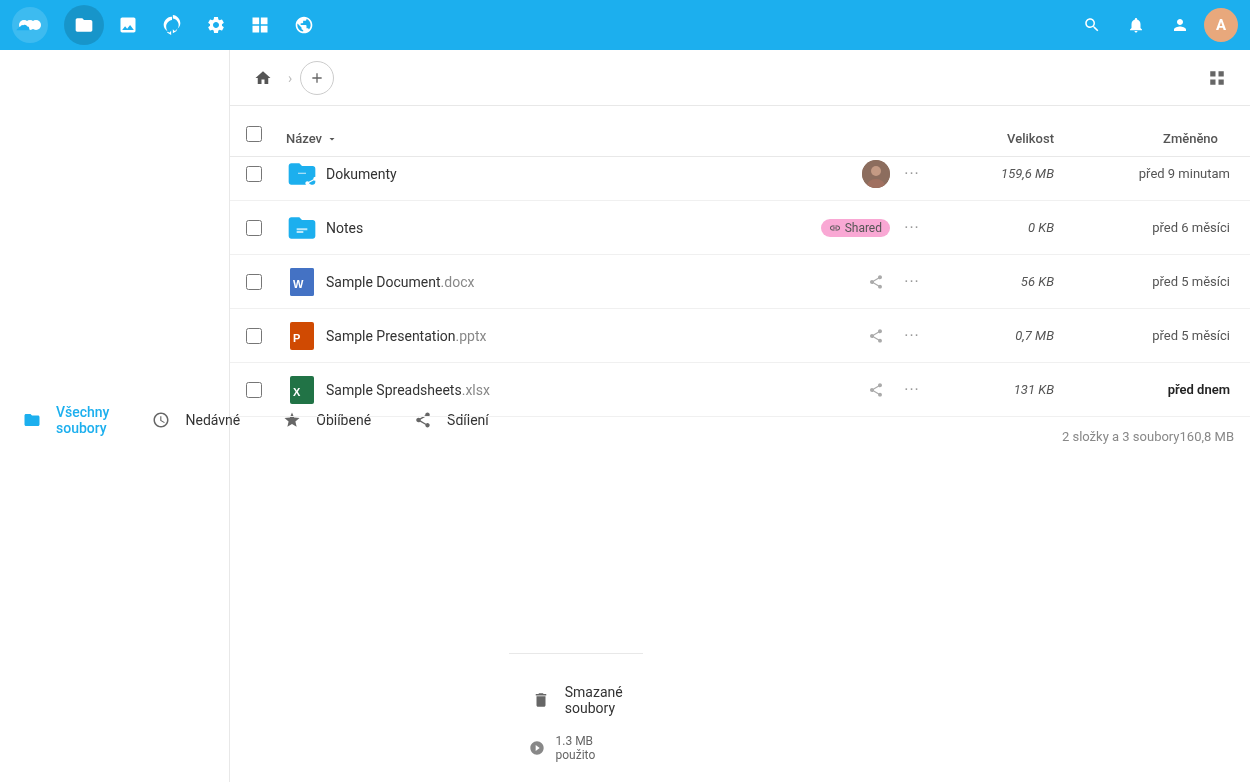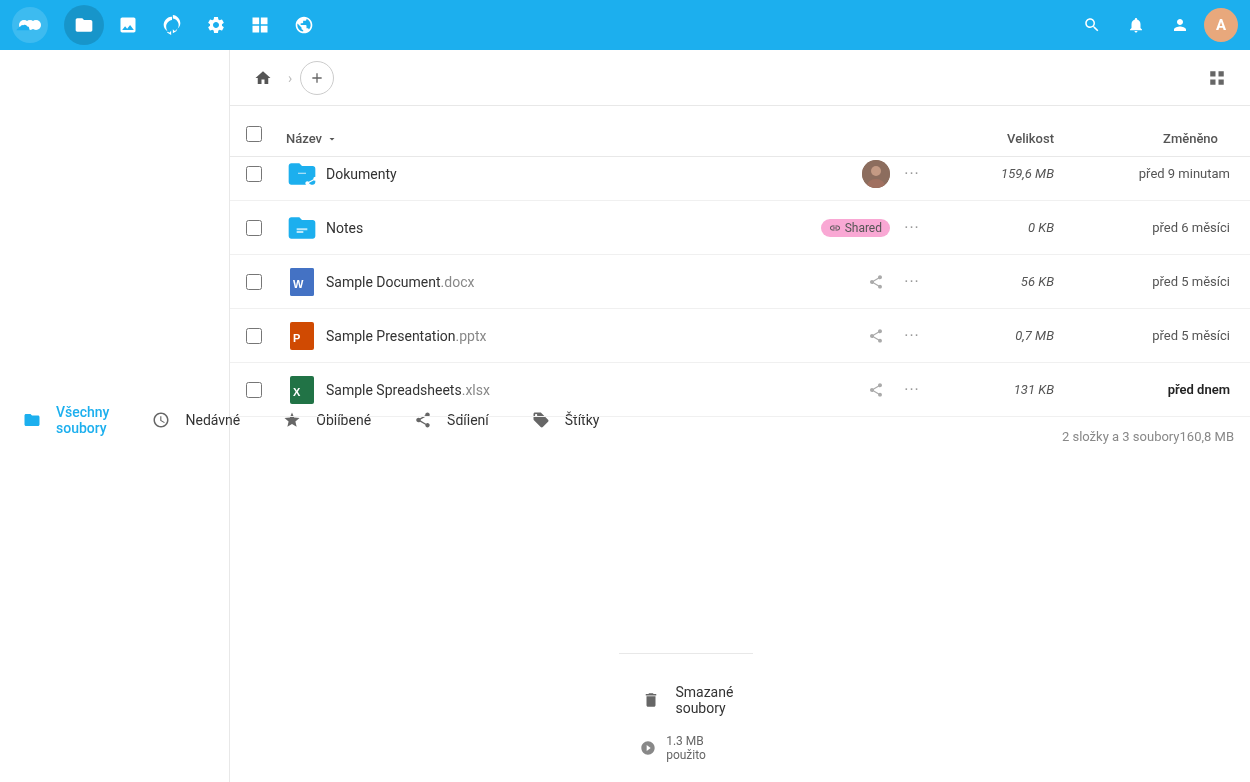--- a/index.html
+++ b/index.html
@@ -447,28 +447,20 @@
 
     <div class="sidebar-item">
       <div class="sidebar-icon">
         <svg width="18" height="18" viewBox="0 0 24 24" fill="#666">
           <path d="M18 16.08c-.76 0-1.44.3-1.96.77L8.91 12.7c.05-.23.09-.46.09-.7s-.04-.47-.09-.7l7.05-4.11c.54.5 1.25.81 2.04.81 1.66 0 3-1.34 3-3s-1.34-3-3-3-3 1.34-3 3c0 .24.04.47.09.7L8.04 9.81C7.5 9.31 6.79 9 6 9c-1.66 0-3 1.34-3 3s1.34 3 3 3c.79 0 1.50-.31 2.04-.81l7.12 4.16c-.05.21-.08.43-.08.65 0 1.61 1.31 2.92 2.92 2.92 1.61 0 2.92-1.31 2.92-2.92s-1.31-2.92-2.92-2.92z"></path>
         </svg>
       </div>
       <span>Sdílení</span>
     </div>
 
-    <div class="sidebar-item">
-      <div class="sidebar-icon">
-        <svg width="18" height="18" viewBox="0 0 24 24" fill="#666">
-          <path d="M21.41 11.58l-9-9C12.05 2.22 11.55 2 11 2H4c-1.1 0-2 .9-2 2v7c0 .55.22 1.05.59 1.42l9 9c.36.36.86.58 1.41.58.55 0 1.05-.22 1.41-.59l7-7c.37-.36.59-.86.59-1.41 0-.55-.23-1.06-.59-1.42zM5.5 7C4.67 7 4 6.33 4 5.5S4.67 4 5.5 4 7 4.67 7 5.5 6.33 7 5.5 7z"></path>
-        </svg>
-      </div>
-      <span>Štítky</span>
-    </div>
 
     <div class="sidebar-bottom">
       <div class="sidebar-item">
         <div class="sidebar-icon">
           <svg width="18" height="18" viewBox="0 0 24 24" fill="#666">
             <path d="M6 19c0 1.1.9 2 2 2h8c1.1 0 2-.9 2-2V7H6v12zM19 4h-3.5l-1-1h-5l-1 1H5v2h14V4z"></path>
           </svg>
         </div>
         <span>Smazané soubory</span>
       </div>

